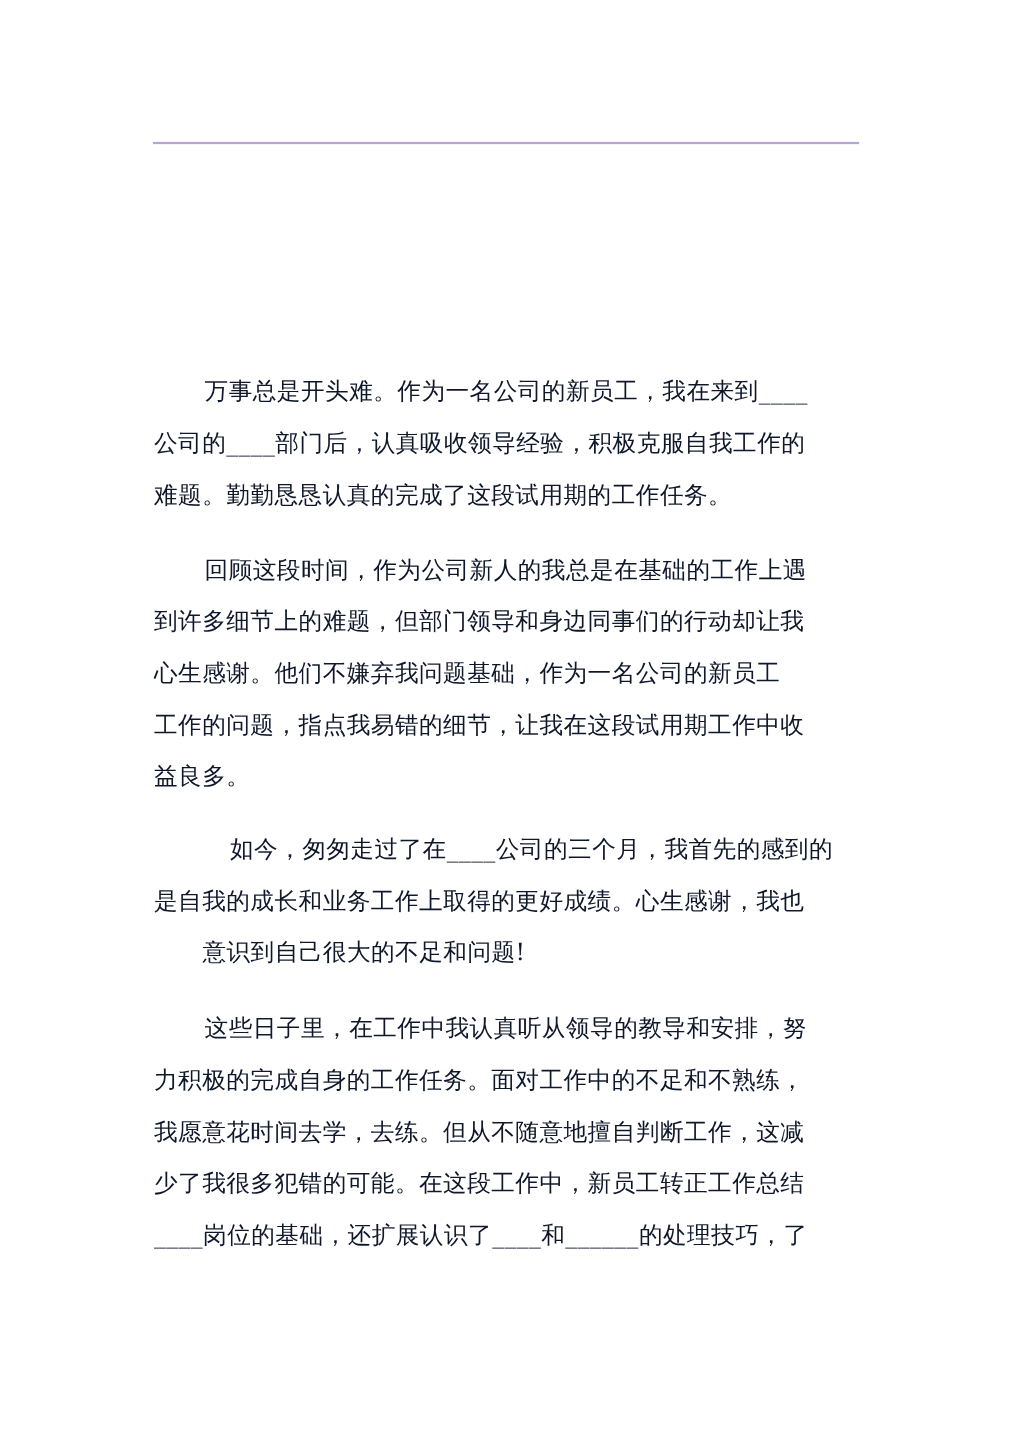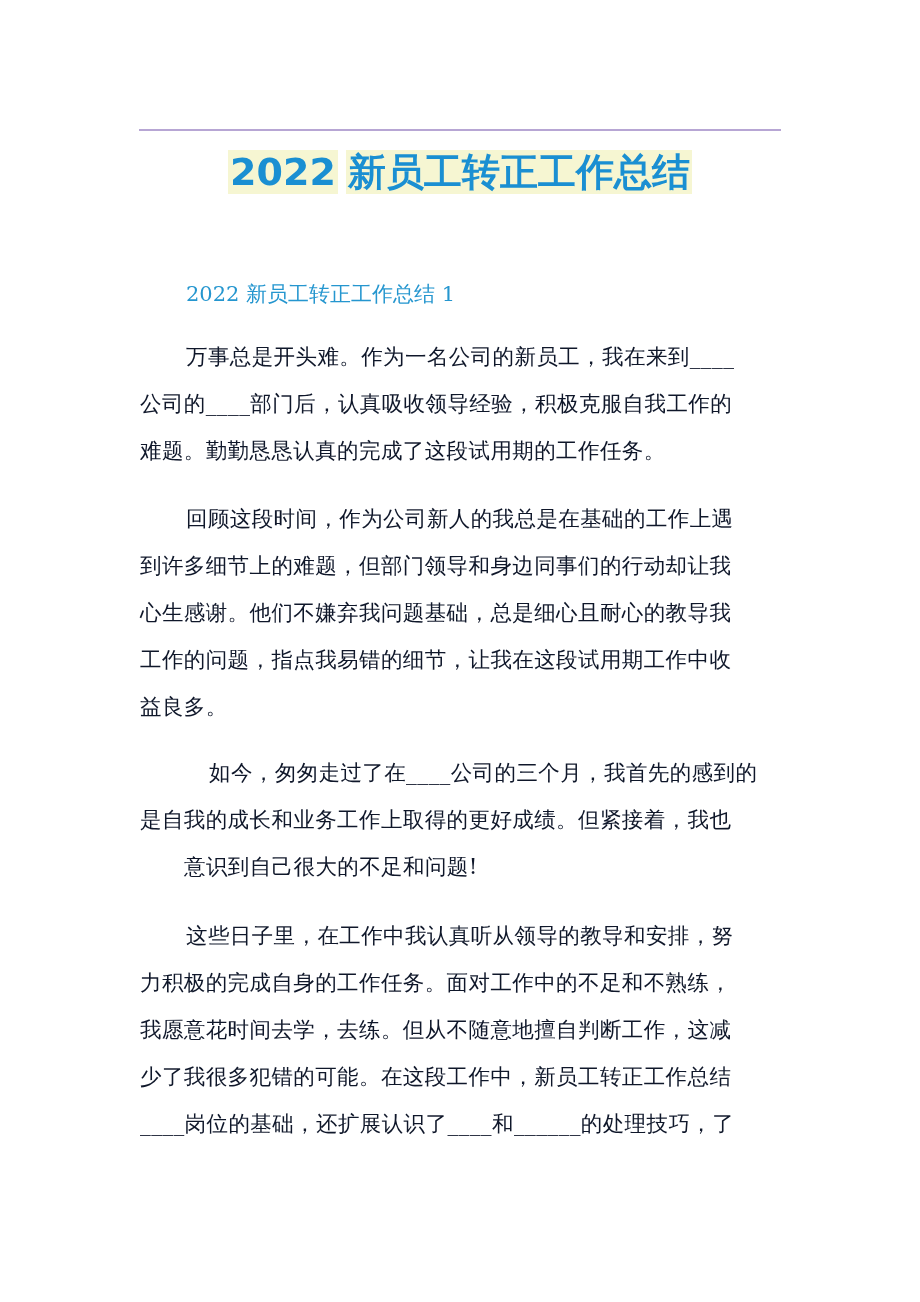--- a/index.html
+++ b/index.html
@@ -76,43 +76,39 @@
   }
   .line.indent { left: 46px; }
 </style>
 </head>
 <body>
 
 <div class="page">
 
   <div class="top-rule"></div>
 
-  <div class="title">
-    <span class="hl">2022</span><span class="gap"></span><span class="hl">新员工转正工作总结</span>
-  </div>
 
-  <div class="subhead">2022 新员工转正工作总结 1</div>
 
   <div class="para" style="top:334px;">
     <div class="line indent" style="top:0px;">万事总是开头难。作为一名公司的新员工，我在来到____</div>
     <div class="line" style="top:47px;">公司的____部门后，认真吸收领导经验，积极克服自我工作的</div>
     <div class="line" style="top:94px;">难题。勤勤恳恳认真的完成了这段试用期的工作任务。</div>
   </div>
 
   <div class="para" style="top:496px;">
     <div class="line indent" style="top:0px;">回顾这段时间，作为公司新人的我总是在基础的工作上遇</div>
     <div class="line" style="top:47px;">到许多细节上的难题，但部门领导和身边同事们的行动却让我</div>
-    <div class="line" style="top:94px;">心生感谢。他们不嫌弃我问题基础，总是细心且耐心的教导我</div>
+    <div class="line" style="top:94px;">心生感谢。他们不嫌弃我问题基础，作为一名公司的新员工</div>
     <div class="line" style="top:141px;">工作的问题，指点我易错的细节，让我在这段试用期工作中收</div>
     <div class="line" style="top:188px;">益良多。</div>
   </div>
 
   <div class="para" style="top:750px;">
     <div class="line indent" style="top:0px;margin-left:23px;">如今，匆匆走过了在____公司的三个月，我首先的感到的</div>
-    <div class="line" style="top:47px;">是自我的成长和业务工作上取得的更好成绩。但紧接着，我也</div>
+    <div class="line" style="top:47px;">是自我的成长和业务工作上取得的更好成绩。心生感谢，我也</div>
     <div class="line" style="top:94px;margin-left:44px;">意识到自己很大的不足和问题!</div>
   </div>
 
   <div class="para" style="top:913px;">
     <div class="line indent" style="top:0px;text-align:center;">这些日子里，在工作中我认真听从领导的教导和安排，努</div>
     <div class="line" style="top:47px;">力积极的完成自身的工作任务。面对工作中的不足和不熟练，</div>
     <div class="line" style="top:94px;">我愿意花时间去学，去练。但从不随意地擅自判断工作，这减</div>
     <div class="line" style="top:141px;">少了我很多犯错的可能。在这段工作中，新员工转正工作总结</div>
     <div class="line" style="top:188px;">____岗位的基础，还扩展认识了____和______的处理技巧，了</div>
   </div>

